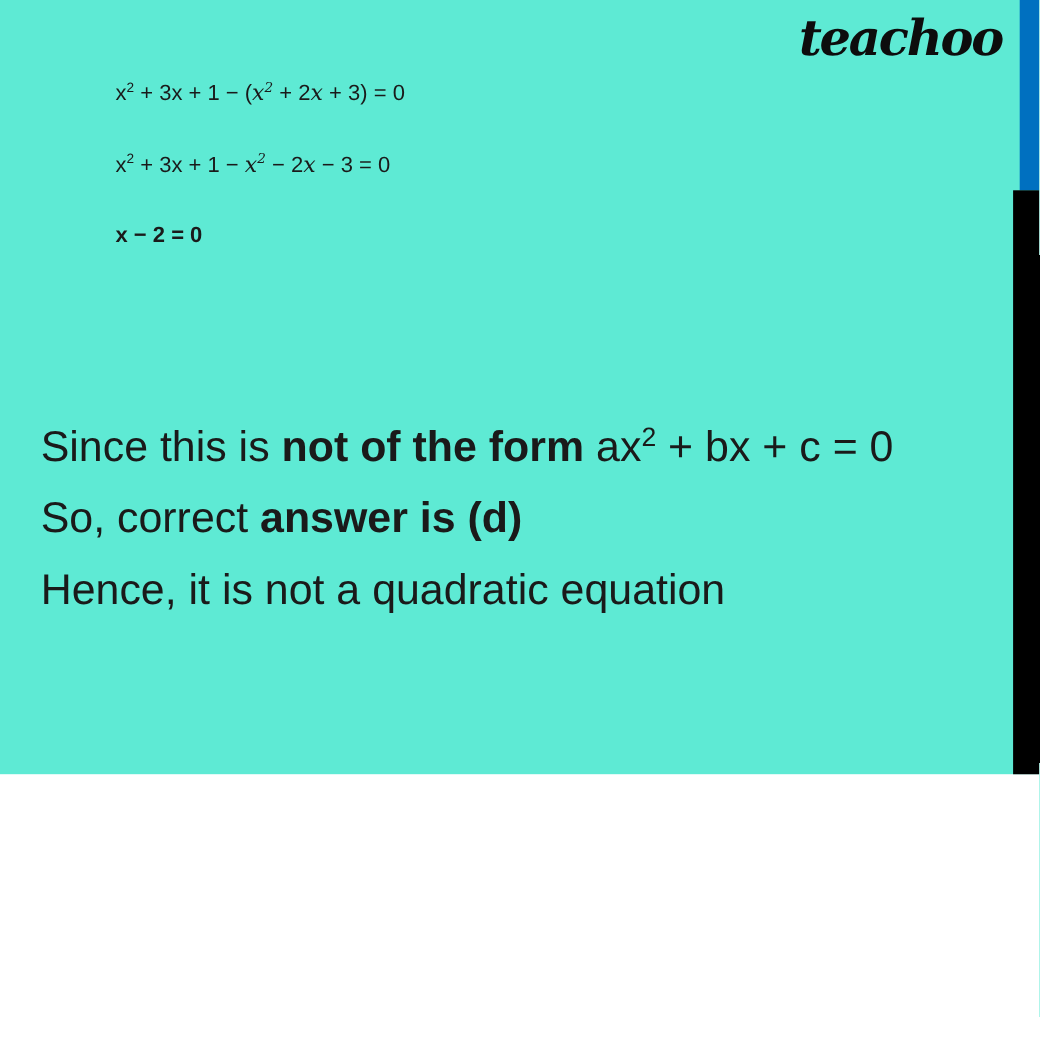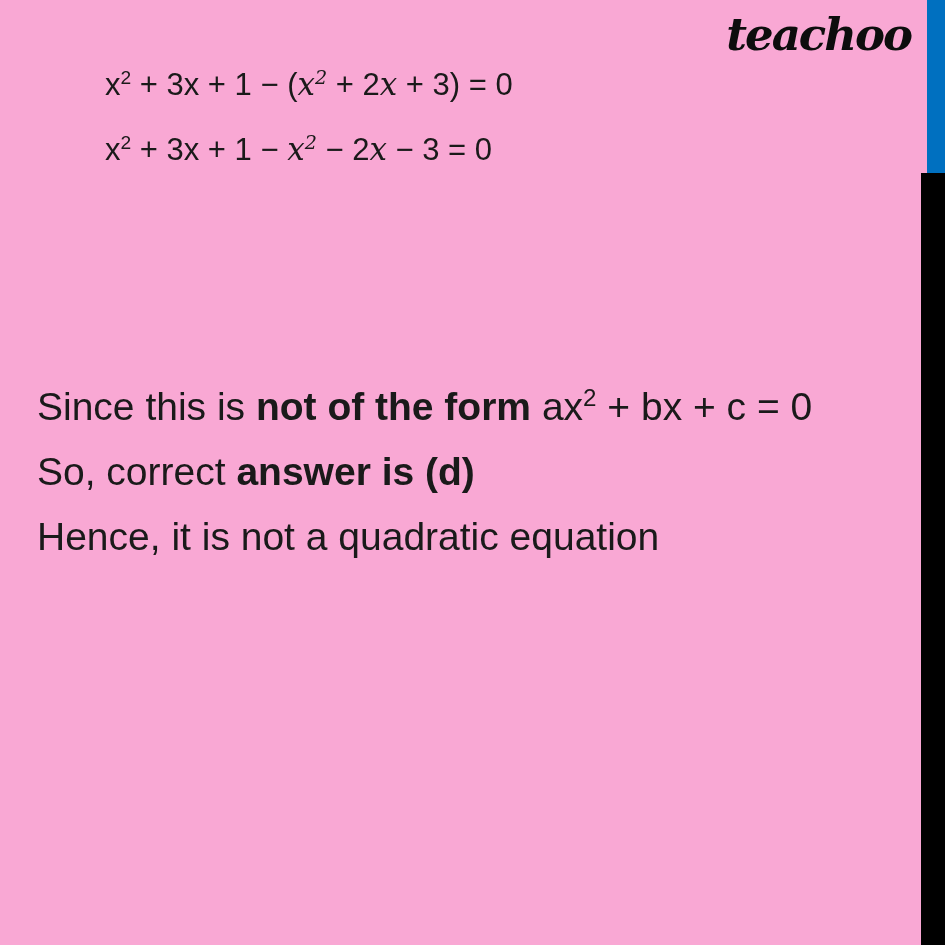--- a/index.html
+++ b/index.html
@@ -1,21 +1,21 @@
 <!DOCTYPE html>
 <html style="--accent-blue: #0070C0; --bar-black: #000000; --text-color: #1a1a1a;"><head>
 <meta charset="utf-8">
 <style>
   * { margin: 0; padding: 0; box-sizing: border-box; }
   html, body { background: #ffffff; }
   .slide {
     position: relative;
     width: 945px;
-    height: 945px;
-    background: #f9a8d4;
+    height: 704px;
+    background: #5eead4;
     overflow: hidden;
     font-family: "Liberation Sans", sans-serif;
     color: var(--text-color, #1a1a1a);
   }
   .logo {
     position: absolute;
     top: 8px;
     right: 34px;
     font-family: "DejaVu Serif", serif;
     font-style: italic;
@@ -38,21 +38,21 @@
     top: 173px;
     right: 0;
     width: 24px;
     height: 772px;
     background: var(--bar-black, #000000);
   }
   .equations {
     position: absolute;
     left: 105px;
     top: 52px;
-    font-size: 31px;
+    font-size: 20px;
     line-height: 65px;
     white-space: nowrap;
   }
   .statements {
     position: absolute;
     left: 37px;
     top: 374px;
     font-size: 39px;
     line-height: 65px;
     white-space: nowrap;
@@ -74,20 +74,21 @@
 <div class="slide">
 
   <div class="logo">teachoo</div>
 
   <div class="bar-blue"></div>
   <div class="bar-black"></div>
 
   <div class="equations">
     <div class="eq-line"><span>x</span><sup>2</sup><span> + 3x + 1 − (</span><span class="math-italic">x</span><sup class="math-italic">2</sup><span> + 2</span><span class="math-italic">x</span><span> + 3) = 0</span></div>
     <div class="eq-line"><span>x</span><sup>2</sup><span> + 3x + 1 − </span><span class="math-italic">x</span><sup class="math-italic">2</sup><span> − 2</span><span class="math-italic">x</span><span> − 3 = 0</span></div>
+    <div class="eq-line"><span class="run-bold">x − 2 = 0</span></div>
   </div>
 
   <div class="statements">
     <div class="body-line"><span>Since this is </span><span class="run-bold">not of the form</span><span> ax</span><sup>2</sup><span> + bx + c = 0</span></div>
     <div class="body-line"><span>So, correct </span><span class="run-bold">answer is (d)</span></div>
     <div class="body-line"><span>Hence, it is not a quadratic equation</span></div>
   </div>
 
 </div>
 

